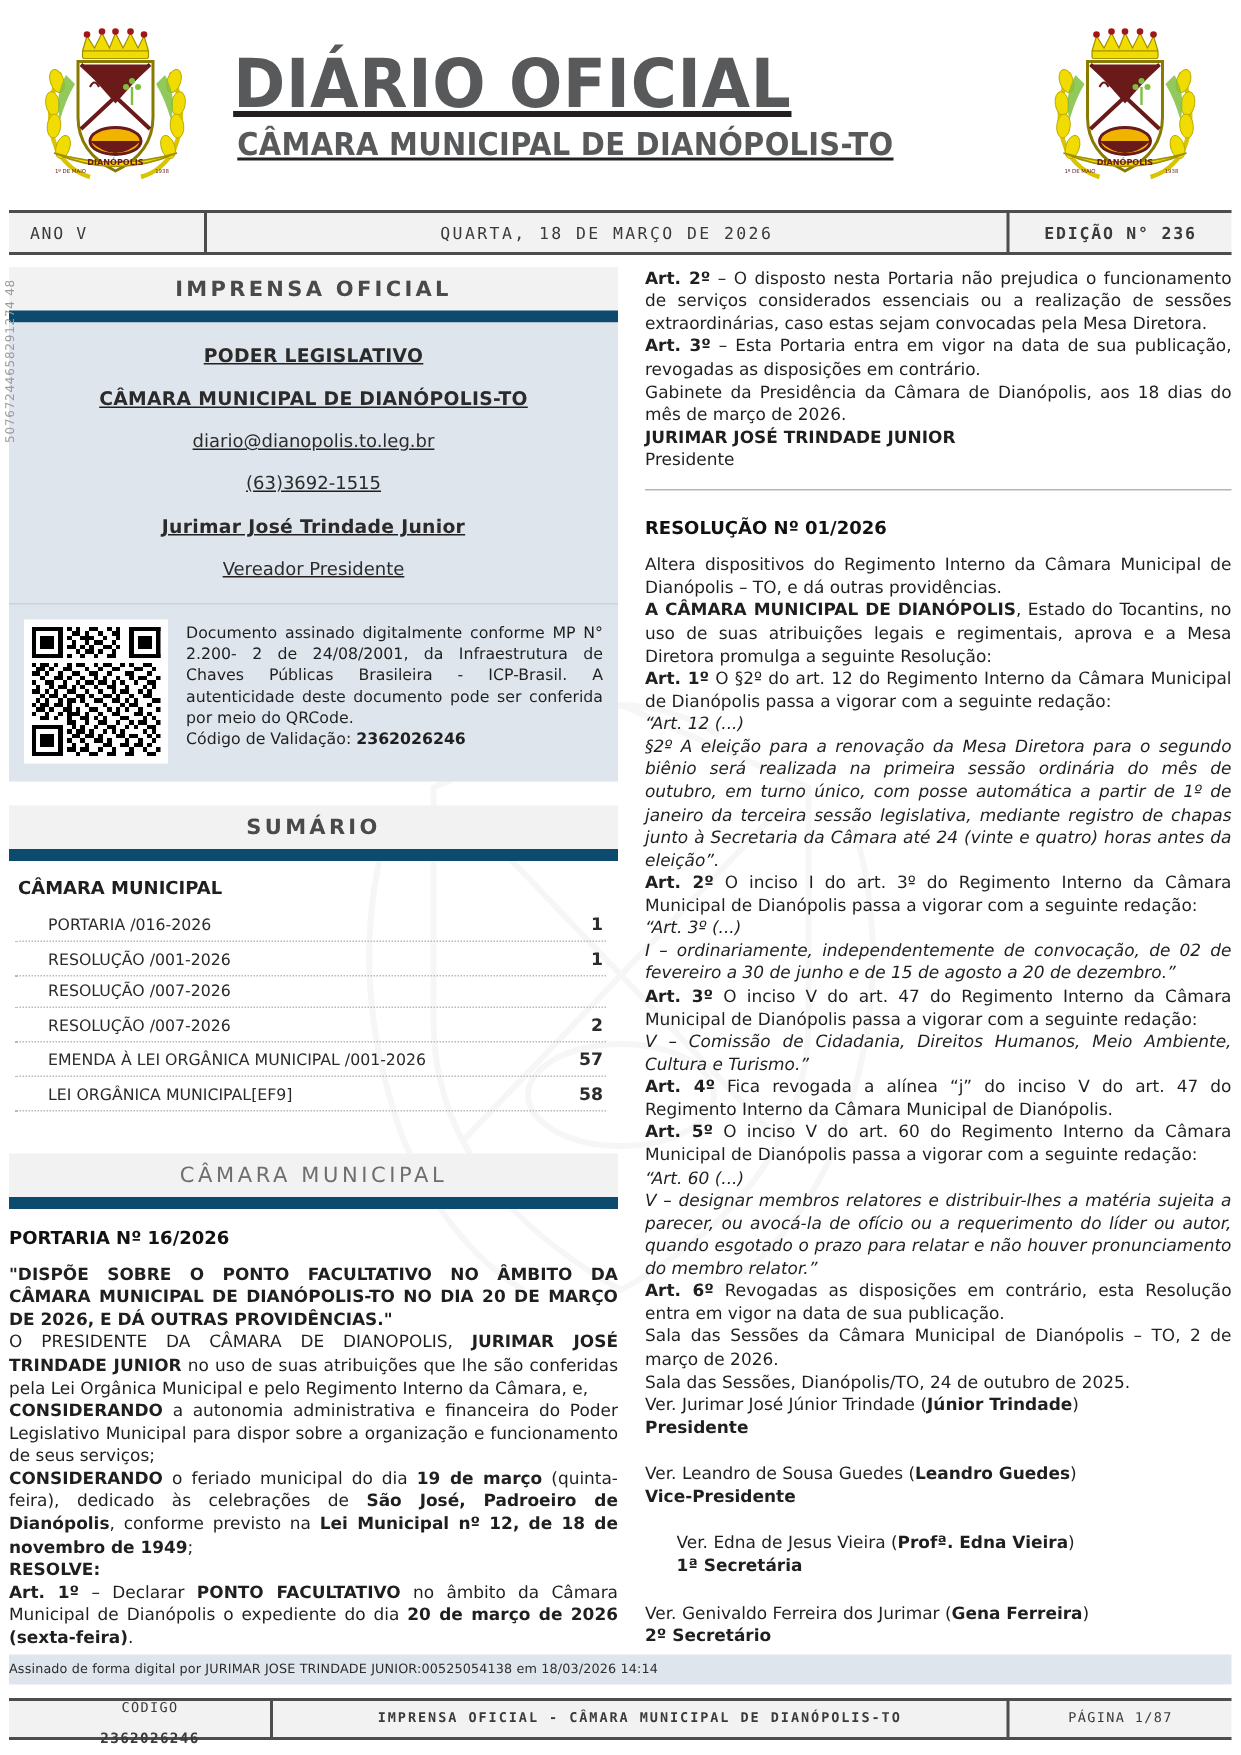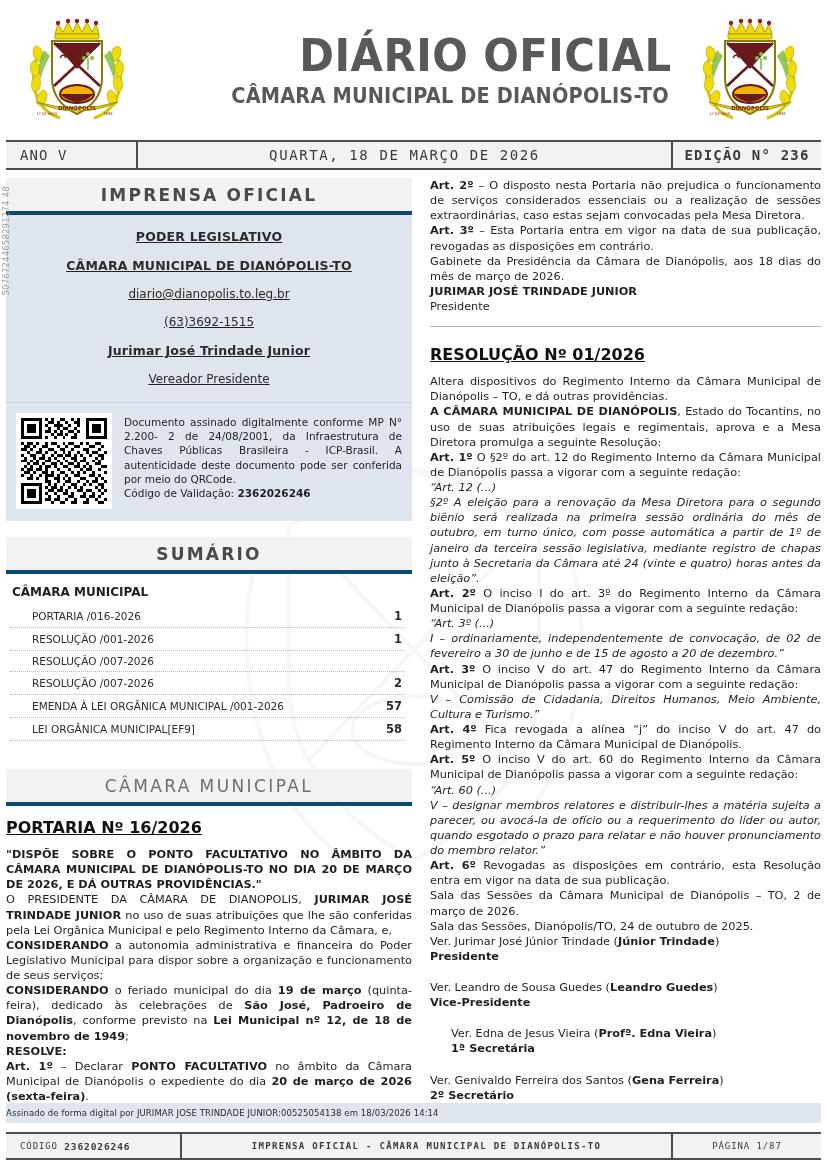--- a/index.html
+++ b/index.html
@@ -34,22 +34,23 @@
     display: flex;
     align-items: center;
     justify-content: center;
     z-index: 2;
   }
   .crest { width: 110px; height: 112px; flex: 0 0 110px; }
   .crest.left { margin-left: 22px; }
   .crest.right { margin-right: 22px; }
   .masthead-text {
     flex: 1 1 auto;
-    text-align: right;
+    text-align: left;
     padding: 0 4px;
+    text-decoration: underline;
   }
   .mast-title {
     font-family: "DejaVu Sans", sans-serif;
     font-weight: 700;
     font-size: 45px;
     letter-spacing: 0.5px;
     color: #58595b;
     line-height: 1.06;
     transform: scaleX(0.93);
   }
@@ -70,21 +71,21 @@
     margin: 0 6px 0 6px;
     height: 30px;
     border-top: 2px solid #4d4d4d;
     border-bottom: 2px solid #4d4d4d;
     background: #f2f2f2;
     z-index: 2;
   }
   .edition-cell {
     display: flex; align-items: center;
     font-family: "DejaVu Sans Mono", monospace;
-    font-size: 14px;
+    font-size: 11px;
     letter-spacing: 1.1px;
     color: #3a3a3a;
   }
   .ed-ano { width: 132px; padding-left: 14px; border-right: 2px solid #4d4d4d; }
   .ed-date {
     flex: 1 1 auto; justify-content: center;
     font-weight: 400; letter-spacing: 1.6px;
     border-right: 2px solid #4d4d4d;
   }
   .ed-num { width: 148px; justify-content: center; font-weight: 700; letter-spacing: 1.2px; }
@@ -98,26 +99,26 @@
     z-index: 2;
   }
   .col-left  { width: 406px; flex: 0 0 406px; position: relative; }
   .col-gap   { width: 8px; flex: 0 0 8px; }
   .col-right { flex: 1 1 auto; padding-left: 10px; }
 
   
   .panel-head {
     background: #f2f2f2;
     text-align: center;
-    font-size: 17px;
+    font-size: 14px;
     font-weight: 700;
     letter-spacing: 2.2px;
     color: #4a4a4a;
     padding: 7px 0 6px;
-    border-bottom: 4px solid #0c4a6e;
+    border-bottom: 8px solid #0c4a6e;
   }
   .panel-head.light {
     font-weight: 400;
     color: #6e6e6e;
     letter-spacing: 2.4px;
   }
   .panel-body {
     background: #dfe5ec;
     padding: 14px 10px 16px;
     text-align: center;
@@ -174,23 +175,22 @@
     letter-spacing: .5px;
     color: #9a9a9a;
     writing-mode: vertical-rl;
     transform: rotate(180deg);
     z-index: 3;
   }
 
   
   .section-gap { margin-top: 18px; }
   .art-title {
-    font-size: 16px; font-weight: 700; color: #111;
+    font-size: 12px; font-weight: 700; color: #111;
     margin: 12px 0 10px;
-    text-decoration: underline;
   }
   p.body {
     font-size: 11.3px;
     line-height: 1.34;
     text-align: justify;
     margin: 0;
     color: #1f1f1f;
   }
   p.body + p.body { margin-top: 0; }
   .b { font-weight: 700; }
@@ -226,21 +226,21 @@
     background: #f2f2f2;
     z-index: 3;
   }
   .ft-cell {
     display: flex; align-items: center;
     font-family: "DejaVu Sans Mono", monospace;
     font-size: 9px;
     color: #3a3a3a;
     letter-spacing: .9px;
   }
-  .ft-code { width: 176px; padding-left: 14px; border-right: 2px solid #4d4d4d; }
+  .ft-code { width: 176px; padding-left: 14px; border-right: 2px solid #4d4d4d; flex-direction: column; }
   .ft-code b { font-weight: 700; font-size: 9.5px; }
   .ft-mid {
     flex: 1 1 auto; justify-content: center;
     font-weight: 700; letter-spacing: 1.3px;
     border-right: 2px solid #4d4d4d;
   }
   .ft-page { width: 148px; justify-content: center; }
 </style>
 </head>
 <body>
@@ -739,21 +739,21 @@
         </div>
         <div style="margin-top: 16px;">
           <p class="body center-reg"><span>Ver. Leandro de Sousa Guedes (</span><span class="b">Leandro Guedes</span><span>)</span></p>
           <p class="body center-bold">Vice-Presidente</p>
         </div>
         <div style="margin-top: 16px; margin-left: 21px;">
           <p class="body center-reg"><span>Ver. Edna de Jesus Vieira (</span><span class="b">Profª. Edna Vieira</span><span>)</span></p>
           <p class="body center-bold">1ª Secretária</p>
         </div>
         <div style="margin-top: 16px;">
-          <p class="body center-reg"><span>Ver. Genivaldo Ferreira dos Santos (</span><span class="b">Gena Ferreira</span><span>)</span></p>
+          <p class="body center-reg"><span>Ver. Genivaldo Ferreira dos Jurimar (</span><span class="b">Gena Ferreira</span><span>)</span></p>
           <p class="body center-bold">2º Secretário</p>
         </div>
       </div>
   </div>
 </div>
 
 <div class="digsig">Assinado de forma digital por JURIMAR JOSE TRINDADE JUNIOR:00525054138 em 18/03/2026 14:14</div>
 
 <div class="footer">
   <div class="ft-cell ft-code">

